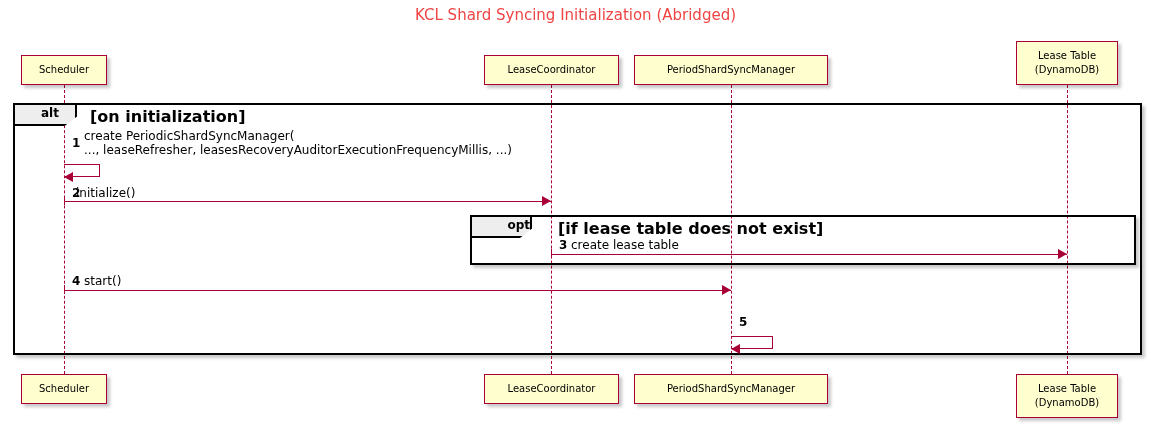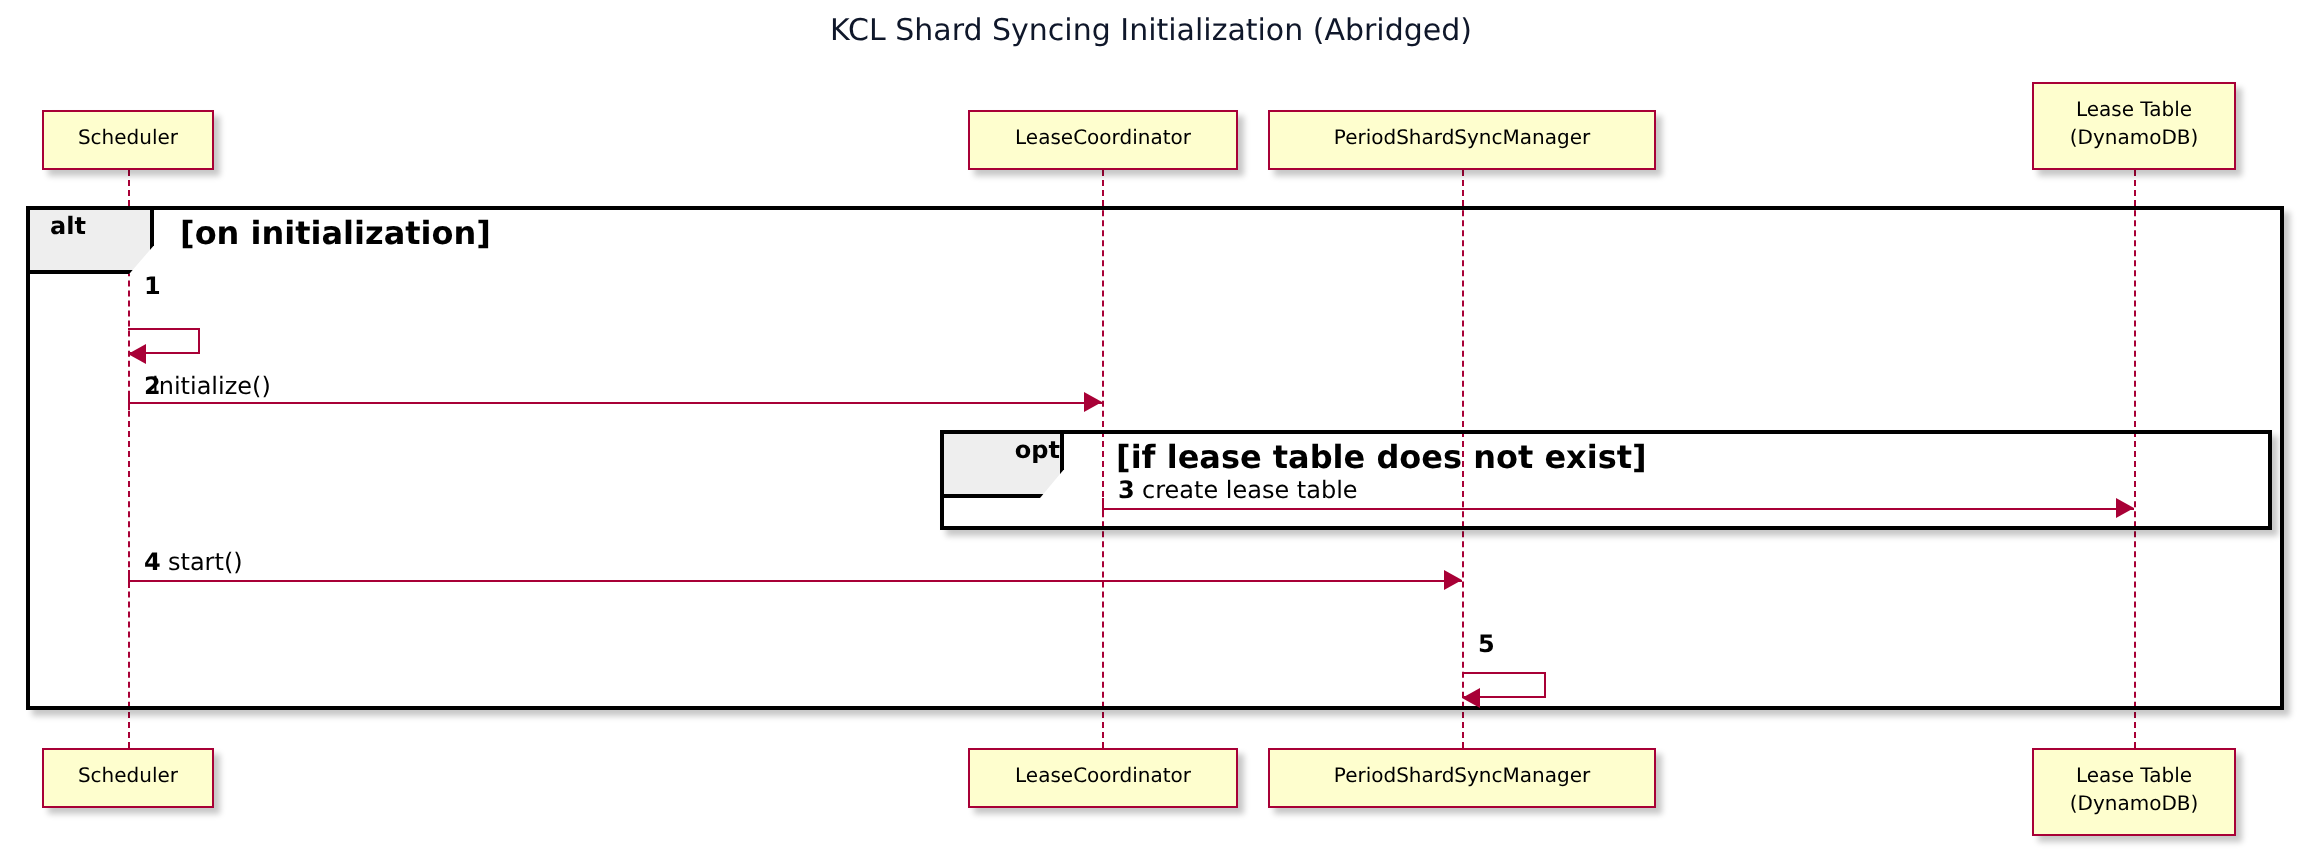--- a/index.html
+++ b/index.html
@@ -15,21 +15,21 @@
     font-family: "DejaVu Sans", sans-serif;
     overflow: hidden;
   }
   .title {
     position: absolute;
     top: 6px;
     left: 0;
     width: 1151px;
     text-align: center;
     font-size: 15px;
-    color: #0f172a;
+    color: #ef4444;
     white-space: nowrap;
   }
   
   .participant {
     position: absolute;
     box-sizing: border-box;
     background: #FEFECE;
     border: 1.5px solid #A80036;
     color: #000000;
     font-size: 10px;
@@ -51,28 +51,28 @@
   .frame {
     position: absolute;
     box-sizing: border-box;
     border: 2px solid #000000;
     background: transparent;
     box-shadow: 3px 3px 3px rgba(0,0,0,0.22);
   }
   .frame-tab {
     position: absolute;
     box-sizing: border-box;
-    height: 32px;
+    height: 21px;
     background: #EEEEEE;
     border-right: 2px solid #000000;
     border-bottom: 2px solid #000000;
     color: #000000;
     font-size: 12px;
     font-weight: bold;
-    padding-left: 10px;
+    padding-left: 26px;
     line-height: 16px;
     -webkit-clip-path: polygon(0 0, 100% 0, 100% 55%, 80% 100%, 0 100%);
     clip-path: polygon(0 0, 100% 0, 100% 55%, 80% 100%, 0 100%);
   }
   .frame-cond {
     position: absolute;
     font-size: 16px;
     font-weight: bold;
     color: #000000;
     white-space: nowrap;
@@ -135,20 +135,22 @@
 
   <div class="frame" style="left:13px; top:103px; width:1129px; height:252px;"></div>
   <div class="frame-tab" style="left:15px; top:105px; width:62px;">alt</div>
   <div class="frame-cond" style="left:90px; top:107px;">[on initialization]</div>
 
   <div class="frame" style="left:470px; top:215px; width:666px; height:50px;"></div>
   <div class="frame-tab" style="left:472px; top:217px; width:60px;text-align:right;">opt</div>
   <div class="frame-cond" style="left:558px; top:219px;">[if lease table does not exist]</div>
 
   <div class="msg-num" style="left:72px; top:136px;">1</div>
+  <div class="msg-label" style="left:84px; top:129px;">create PeriodicShardSyncManager(
+    ..., leaseRefresher, leasesRecoveryAuditorExecutionFrequencyMillis, ...)</div>
   <div class="self-loop" style="left:64px; top:164px; width:36px; height:13px;"></div>
   <div class="msg-head left" style="left:64px; top:172px;"></div>
 
   <div class="msg-num" style="left:72px; top:186px;">2</div>
   <div class="msg-label" style="left:76px; top:186px;">initialize()</div>
   <div class="msg-tail" style="left:64px; top:196px;"></div>
   <div class="msg-line" style="left:64px; top:201px; width:487px;"></div>
   <div class="msg-head right" style="left:542px; top:196px;"></div>
 
   <div class="msg-num" style="left:559px; top:238px;">3</div>

